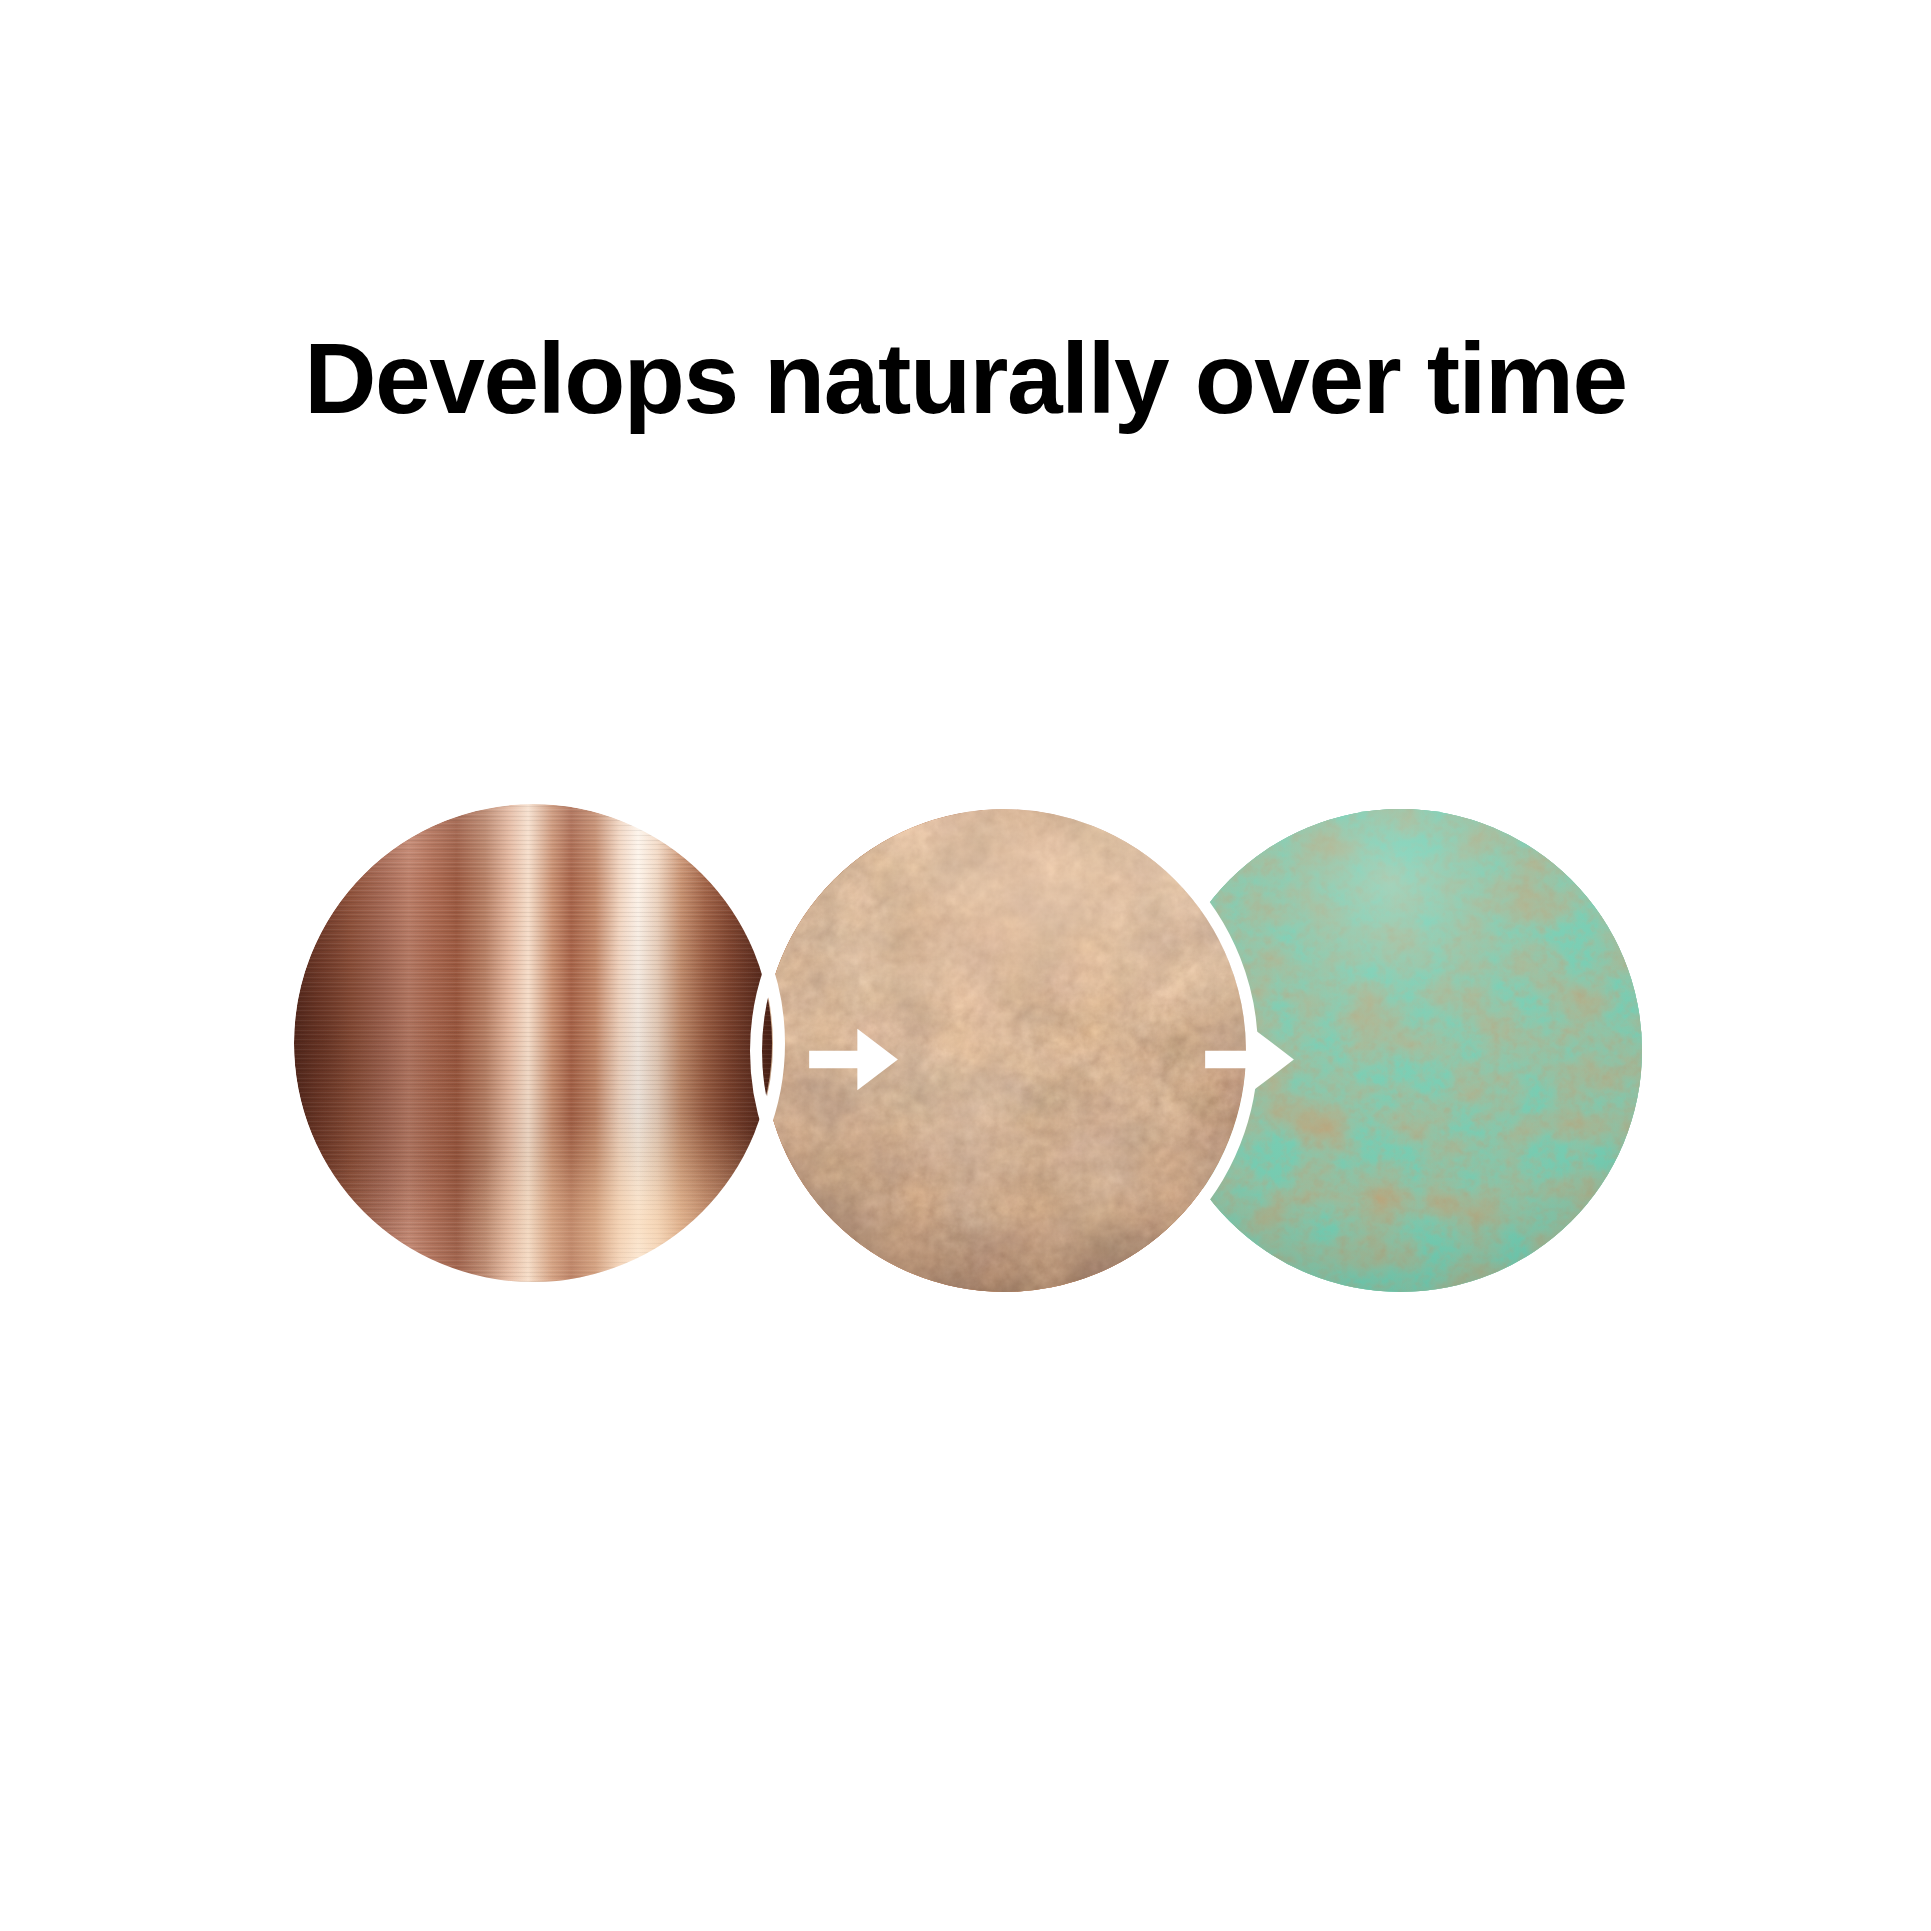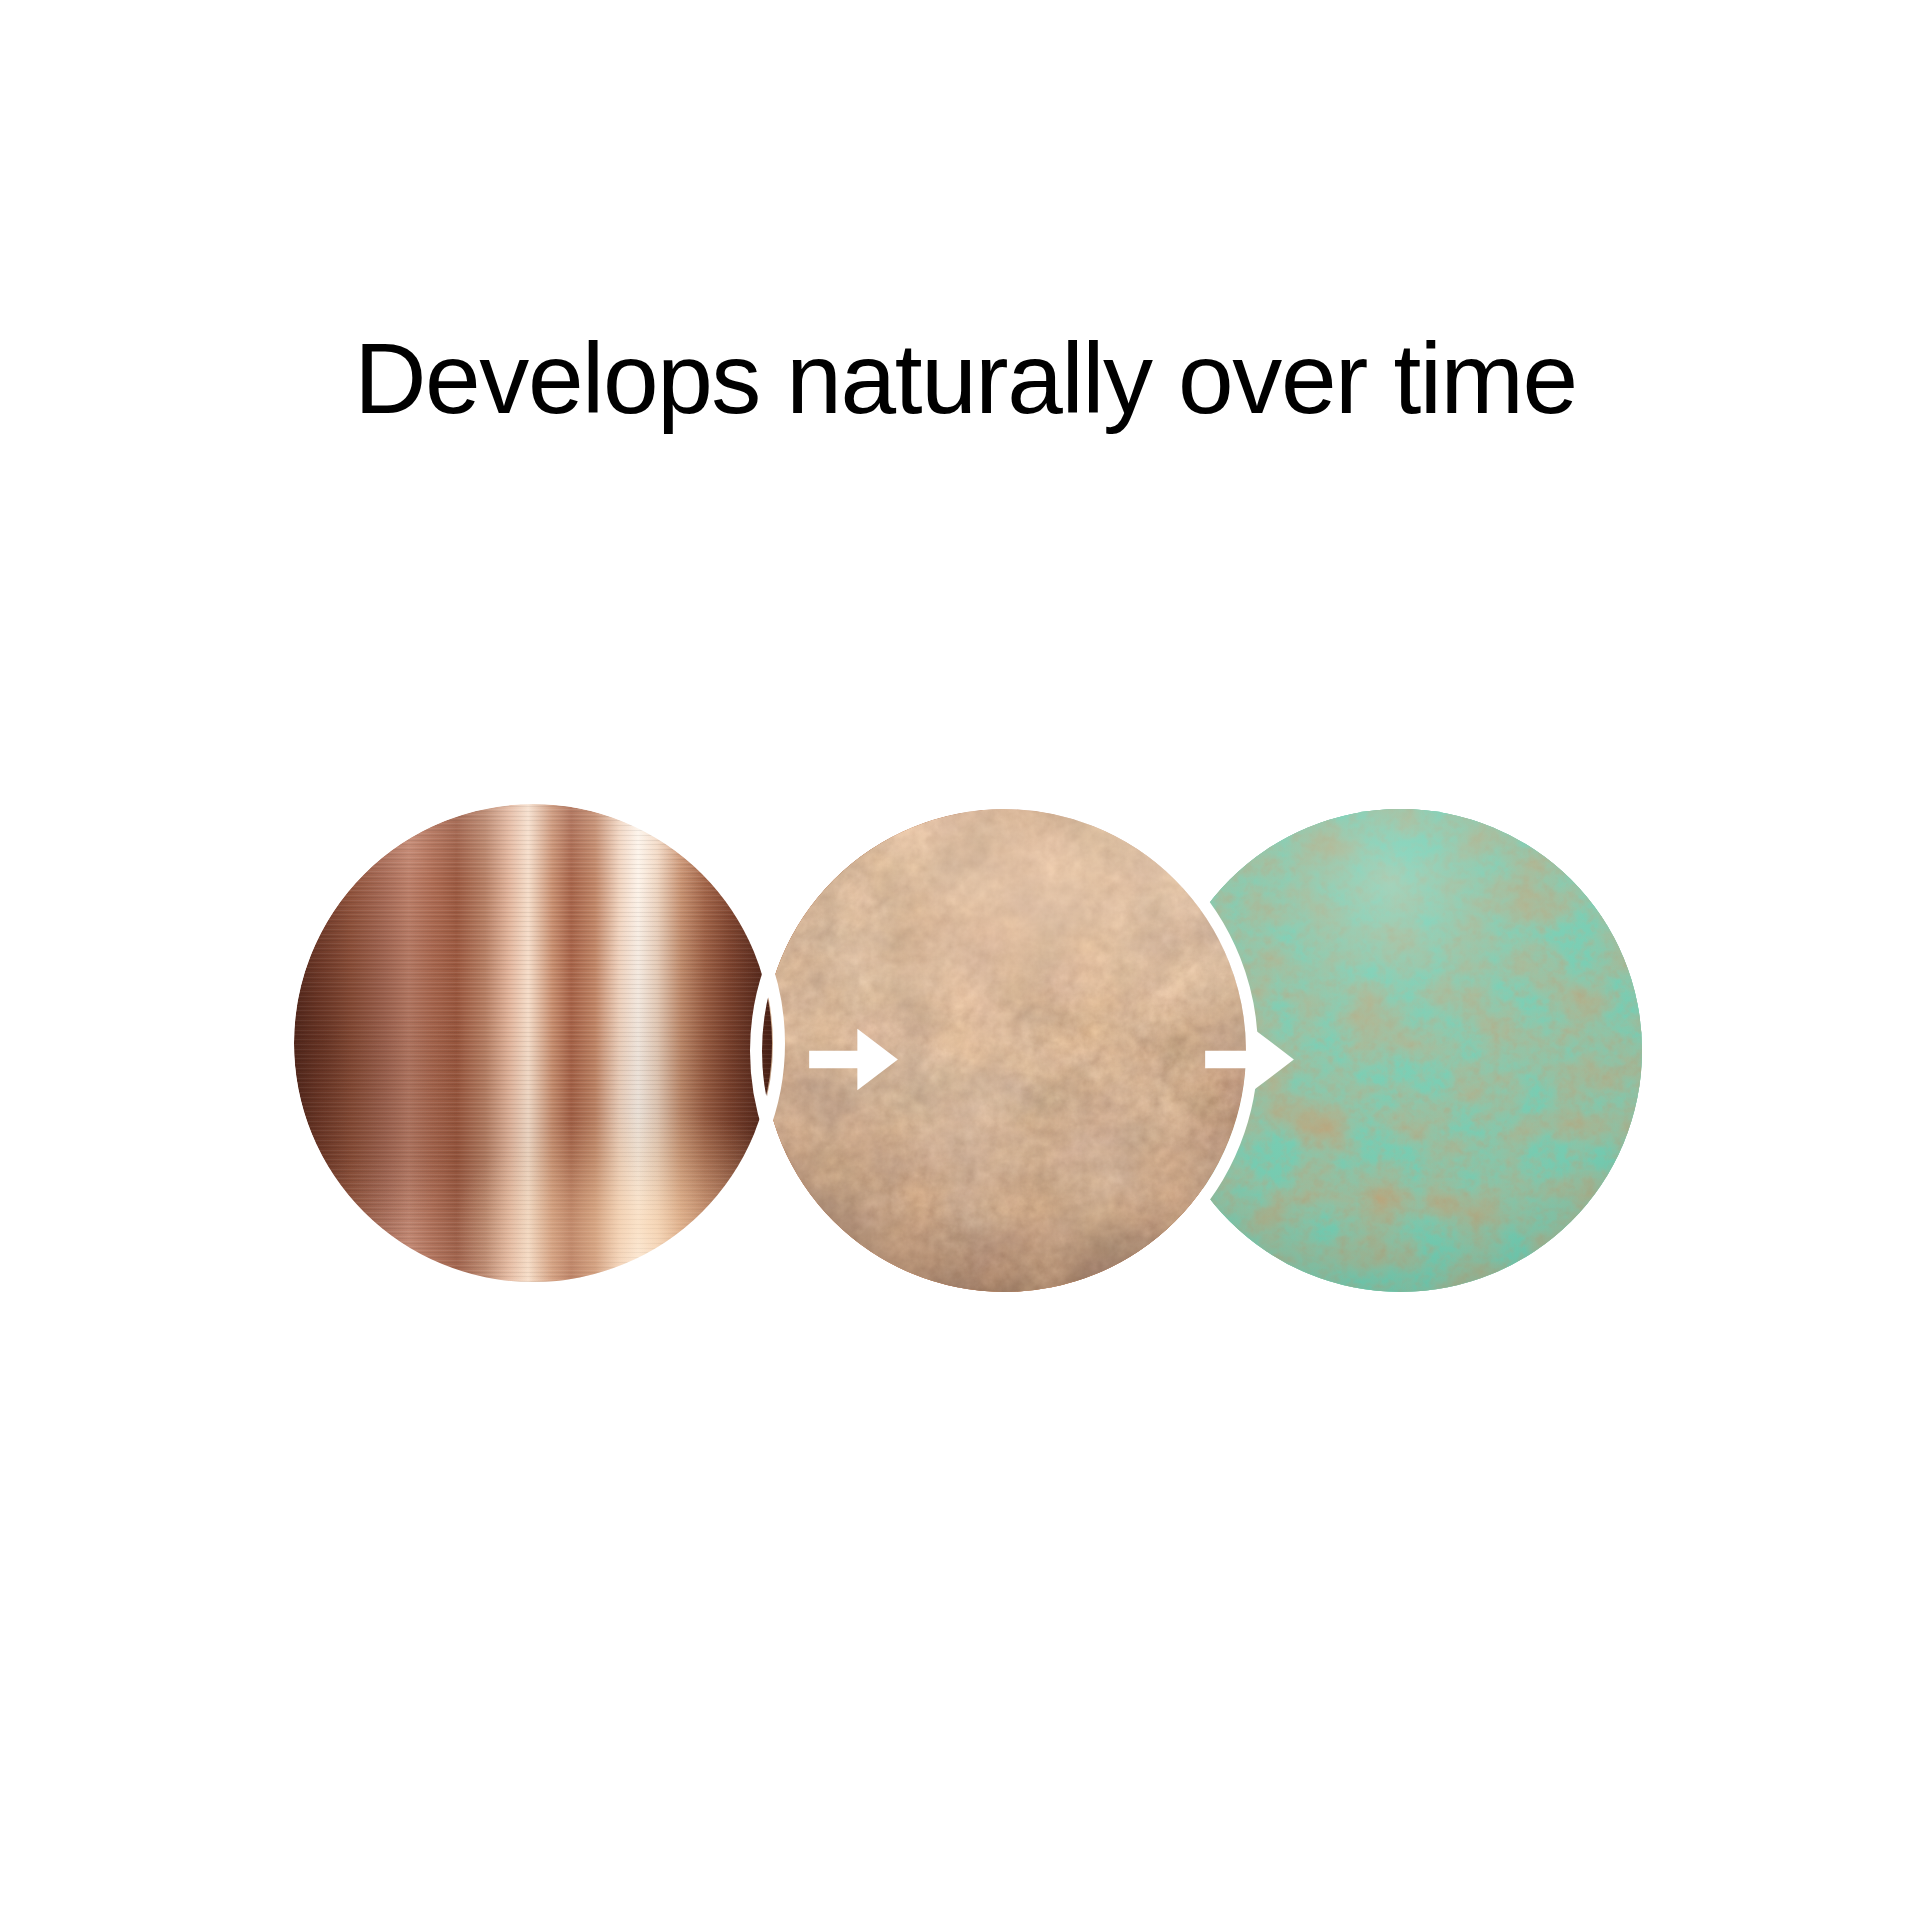--- a/index.html
+++ b/index.html
@@ -23,21 +23,21 @@
   }
 
   
   #title {
     position: absolute;
     left: 0;
     top: 326px;
     width: 1931px;
     text-align: center;
     font-family: "Liberation Sans", sans-serif;
-    font-weight: normal;
+    font-weight: bold;
     font-size: 100px;
     line-height: 1.05;
     letter-spacing: -1.4px;
     color: #000000;
     white-space: nowrap;
   }
 
   
   #diagram {
     position: absolute;

